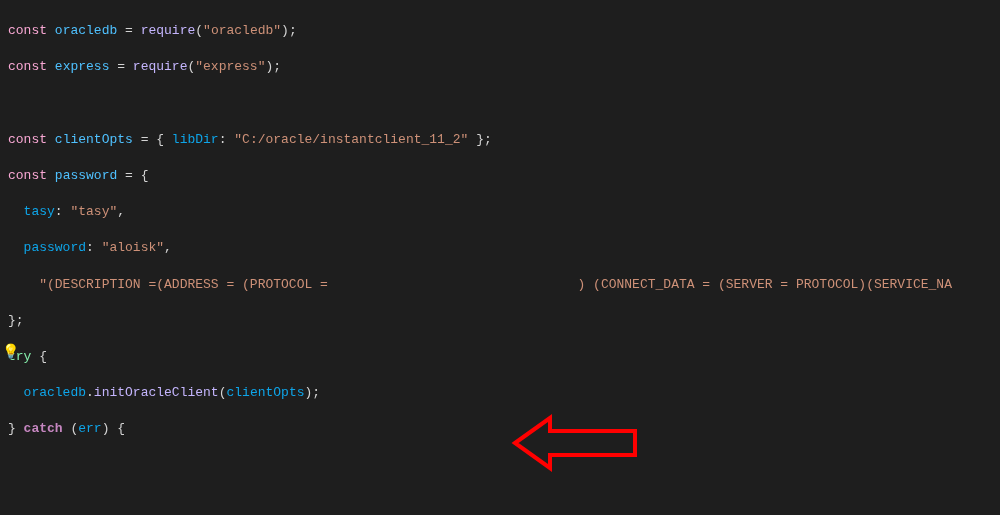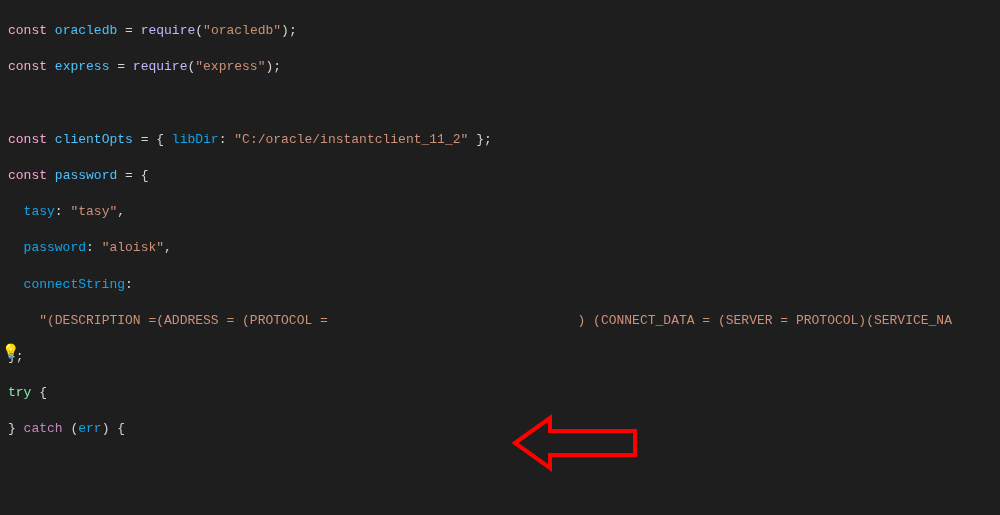--- a/index.html
+++ b/index.html
@@ -14,21 +14,21 @@
       overflow: hidden;
       padding: 4px 0 0 8px;
       position: relative;
     }
     .code-editor {
       white-space: pre;
     }
     .line { display: block; height: 18px; }
     .kw-const { color: #f9a8d4; }
     .kw-try { color: #86efac; }
-    .kw-catch { color: #c586c0; }
+    .kw-catch { color: #c586c0; font-weight: bold; }
     .var-name { color: #4fc1ff; }
     .func-call { color: #c4b5fd; }
     .prop { color: #0ea5e9; }
     .string { color: #ce9178; }
     .lightbulb {
       position: absolute;
       left: 2px;
       top: 343px;
       width: 14px;
       height: 14px;
@@ -46,24 +46,24 @@
 <body>
 
 <div class="code-editor">
 <span class="line"><span class="kw-const">const</span> <span class="var-name">oracledb</span> = <span class="func-call">require</span>(<span class="string">"oracledb"</span>);</span>
 <span class="line"><span class="kw-const">const</span> <span class="var-name">express</span> = <span class="func-call">require</span>(<span class="string">"express"</span>);</span>
 <span class="line"></span>
 <span class="line"><span class="kw-const">const</span> <span class="var-name">clientOpts</span> = { <span class="prop">libDir</span>: <span class="string">"C:/oracle/instantclient_11_2"</span> };</span>
 <span class="line"><span class="kw-const">const</span> <span class="var-name">password</span> = {</span>
 <span class="line">  <span class="prop">tasy</span>: <span class="string">"tasy"</span>,</span>
 <span class="line">  <span class="prop">password</span>: <span class="string">"aloisk"</span>,</span>
-<span class="line">  <span class="prop">connectString</span>:</span>
 <span class="line">    <span class="string">"(DESCRIPTION =(ADDRESS = (PROTOCOL =</span>                                <span class="string">) (CONNECT_DATA = (SERVER = PROTOCOL)(SERVICE_NA</span>              ,</span>
 <span class="line">};</span>
 <span class="line"><span class="kw-try">try</span> {</span>
+<span class="line">  <span class="prop">oracledb</span>.<span class="func-call">initOracleClient</span>(<span class="prop">clientOpts</span>);</span>
 <span class="line">} <span class="kw-catch">catch</span> (<span class="prop">err</span>) {</span>
 
 
 
 
 
 
 
 
 

